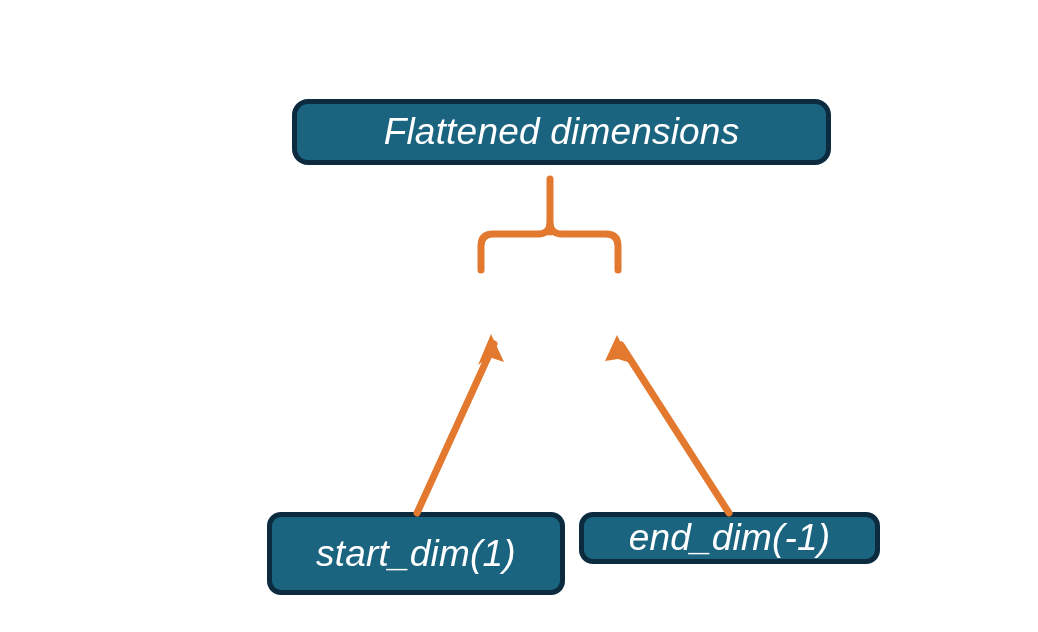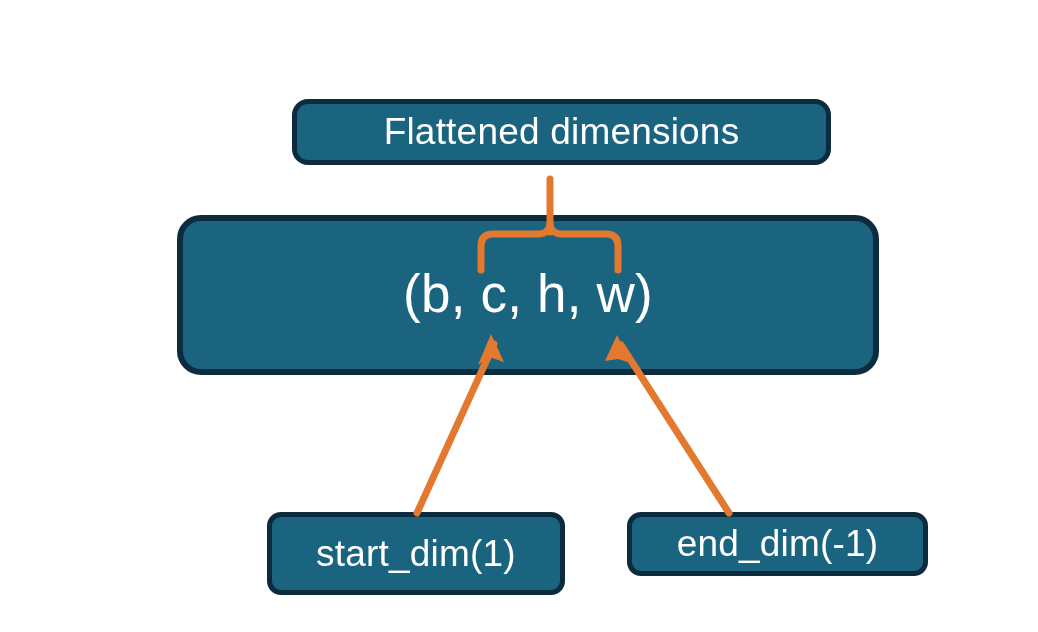--- a/index.html
+++ b/index.html
@@ -30,20 +30,21 @@
     border: 5px solid #0d2b3e;
     border-radius: 14px;
     display: flex;
     align-items: center;
     justify-content: center;
     color: #ffffff;
     font-weight: 400;
     letter-spacing: 0.2px;
     white-space: nowrap;
     z-index: 2;
+    font-style: italic;
   }
 
   
   #node-flattened {
     left: 292px;
     top: 99px;
     width: 539px;
     height: 66px;
     border-radius: 16px;
     font-size: 37px;
@@ -69,23 +70,22 @@
     left: 267px;
     top: 512px;
     width: 298px;
     height: 83px;
     font-size: 37px;
   }
   #node-end-dim {
     left: 579px;
     top: 512px;
     width: 301px;
-    height: 64px;
+    height: 52px;
     font-size: 37px;
-    margin-left: 48px;
   }
 
   .connector-layer {
     position: absolute;
     left: 0;
     top: 0;
     width: 1038px;
     height: 632px;
     z-index: 3;
     pointer-events: none;
@@ -120,23 +120,20 @@
     <g>
       <path d="M 729 513 L 621 345" fill="none" stroke="#e2792e" stroke-width="7" stroke-linecap="round"></path>
       <path d="M 617 335 L 631 363 L 618 359 L 605 361 Z" fill="#e2792e"></path>
     </g>
   </svg>
 
   <div class="node" id="node-flattened">
     <span>Flattened dimensions</span>
   </div>
 
-  <div class="node" id="node-shape">
-    <span class="tuple-text">(b, c, h, w)</span>
-  </div>
 
   <div class="node" id="node-start-dim">
     <span>start_dim(1)</span>
   </div>
 
   <div class="node" id="node-end-dim">
     <span>end_dim(-1)</span>
   </div>
 
 </div>

